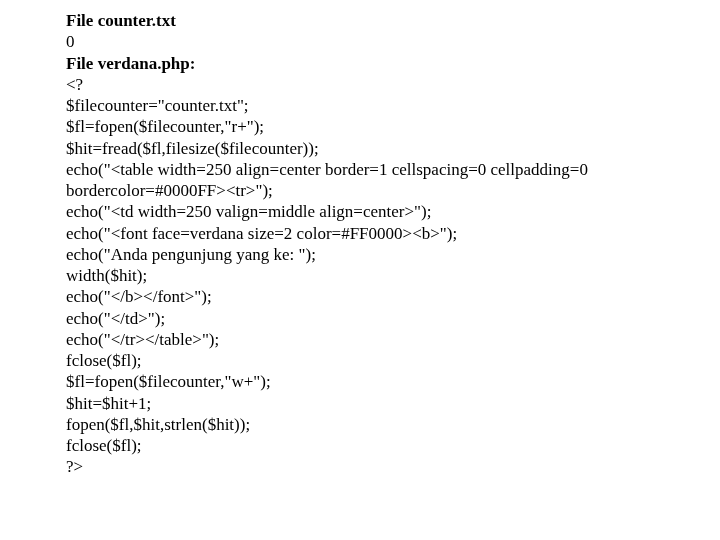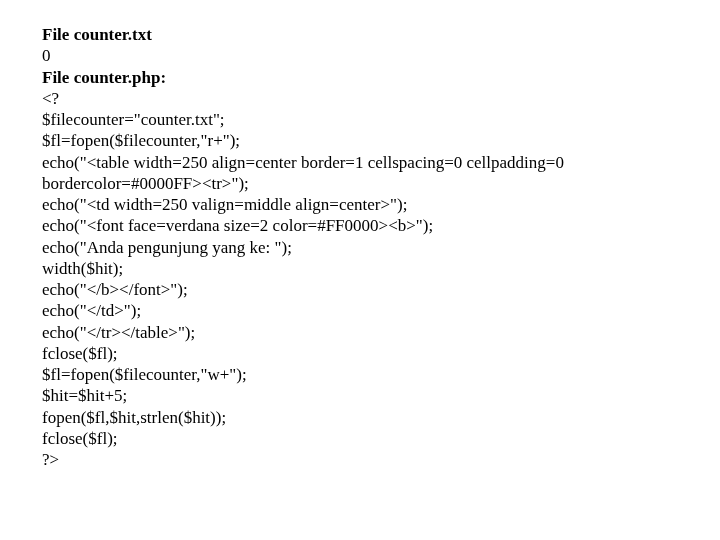--- a/index.html
+++ b/index.html
@@ -7,49 +7,51 @@
     padding: 0;
     width: 720px;
     height: 540px;
     background: #ffffff;
     font-family: "Times New Roman", Times, serif;
     font-size: 17px;
     line-height: 1.25;
     color: #000000;
   }
   .page {
-    padding: 24px 0 0 42px;
+    padding: 10px 0 0 42px;
     width: 640px;
+    margin-left: 24px;
   }
   .line {
     display: block;
     white-space: pre-wrap;
     word-wrap: break-word;
   }
   .bold {
     font-weight: bold;
   }
 </style>
 </head>
 <body>
 
 <div class="page" id="listing">
     <span class="line bold">File counter.txt</span>
     <span class="line">0</span>
-    <span class="line bold">File counter.php:</span>
+    <span class="line bold">File verdana.php:</span>
     <span class="line">&lt;?</span>
     <span class="line">$filecounter="counter.txt";</span>
     <span class="line">$fl=fopen($filecounter,"r+");</span>
+    <span class="line">$hit=fread($fl,filesize($filecounter));</span>
     <span class="line">echo("&lt;table width=250 align=center border=1 cellspacing=0 cellpadding=0 bordercolor=#0000FF&gt;&lt;tr&gt;");</span>
     <span class="line">echo("&lt;td width=250 valign=middle align=center&gt;");</span>
     <span class="line">echo("&lt;font face=verdana size=2 color=#FF0000&gt;&lt;b&gt;");</span>
     <span class="line">echo("Anda pengunjung yang ke: ");</span>
     <span class="line">width($hit);</span>
     <span class="line">echo("&lt;/b&gt;&lt;/font&gt;");</span>
     <span class="line">echo("&lt;/td&gt;");</span>
     <span class="line">echo("&lt;/tr&gt;&lt;/table&gt;");</span>
     <span class="line">fclose($fl);</span>
     <span class="line">$fl=fopen($filecounter,"w+");</span>
-    <span class="line">$hit=$hit+5;</span>
+    <span class="line">$hit=$hit+1;</span>
     <span class="line">fopen($fl,$hit,strlen($hit));</span>
     <span class="line">fclose($fl);</span>
     <span class="line">?&gt;</span>
   </div>
 
 </body></html>

